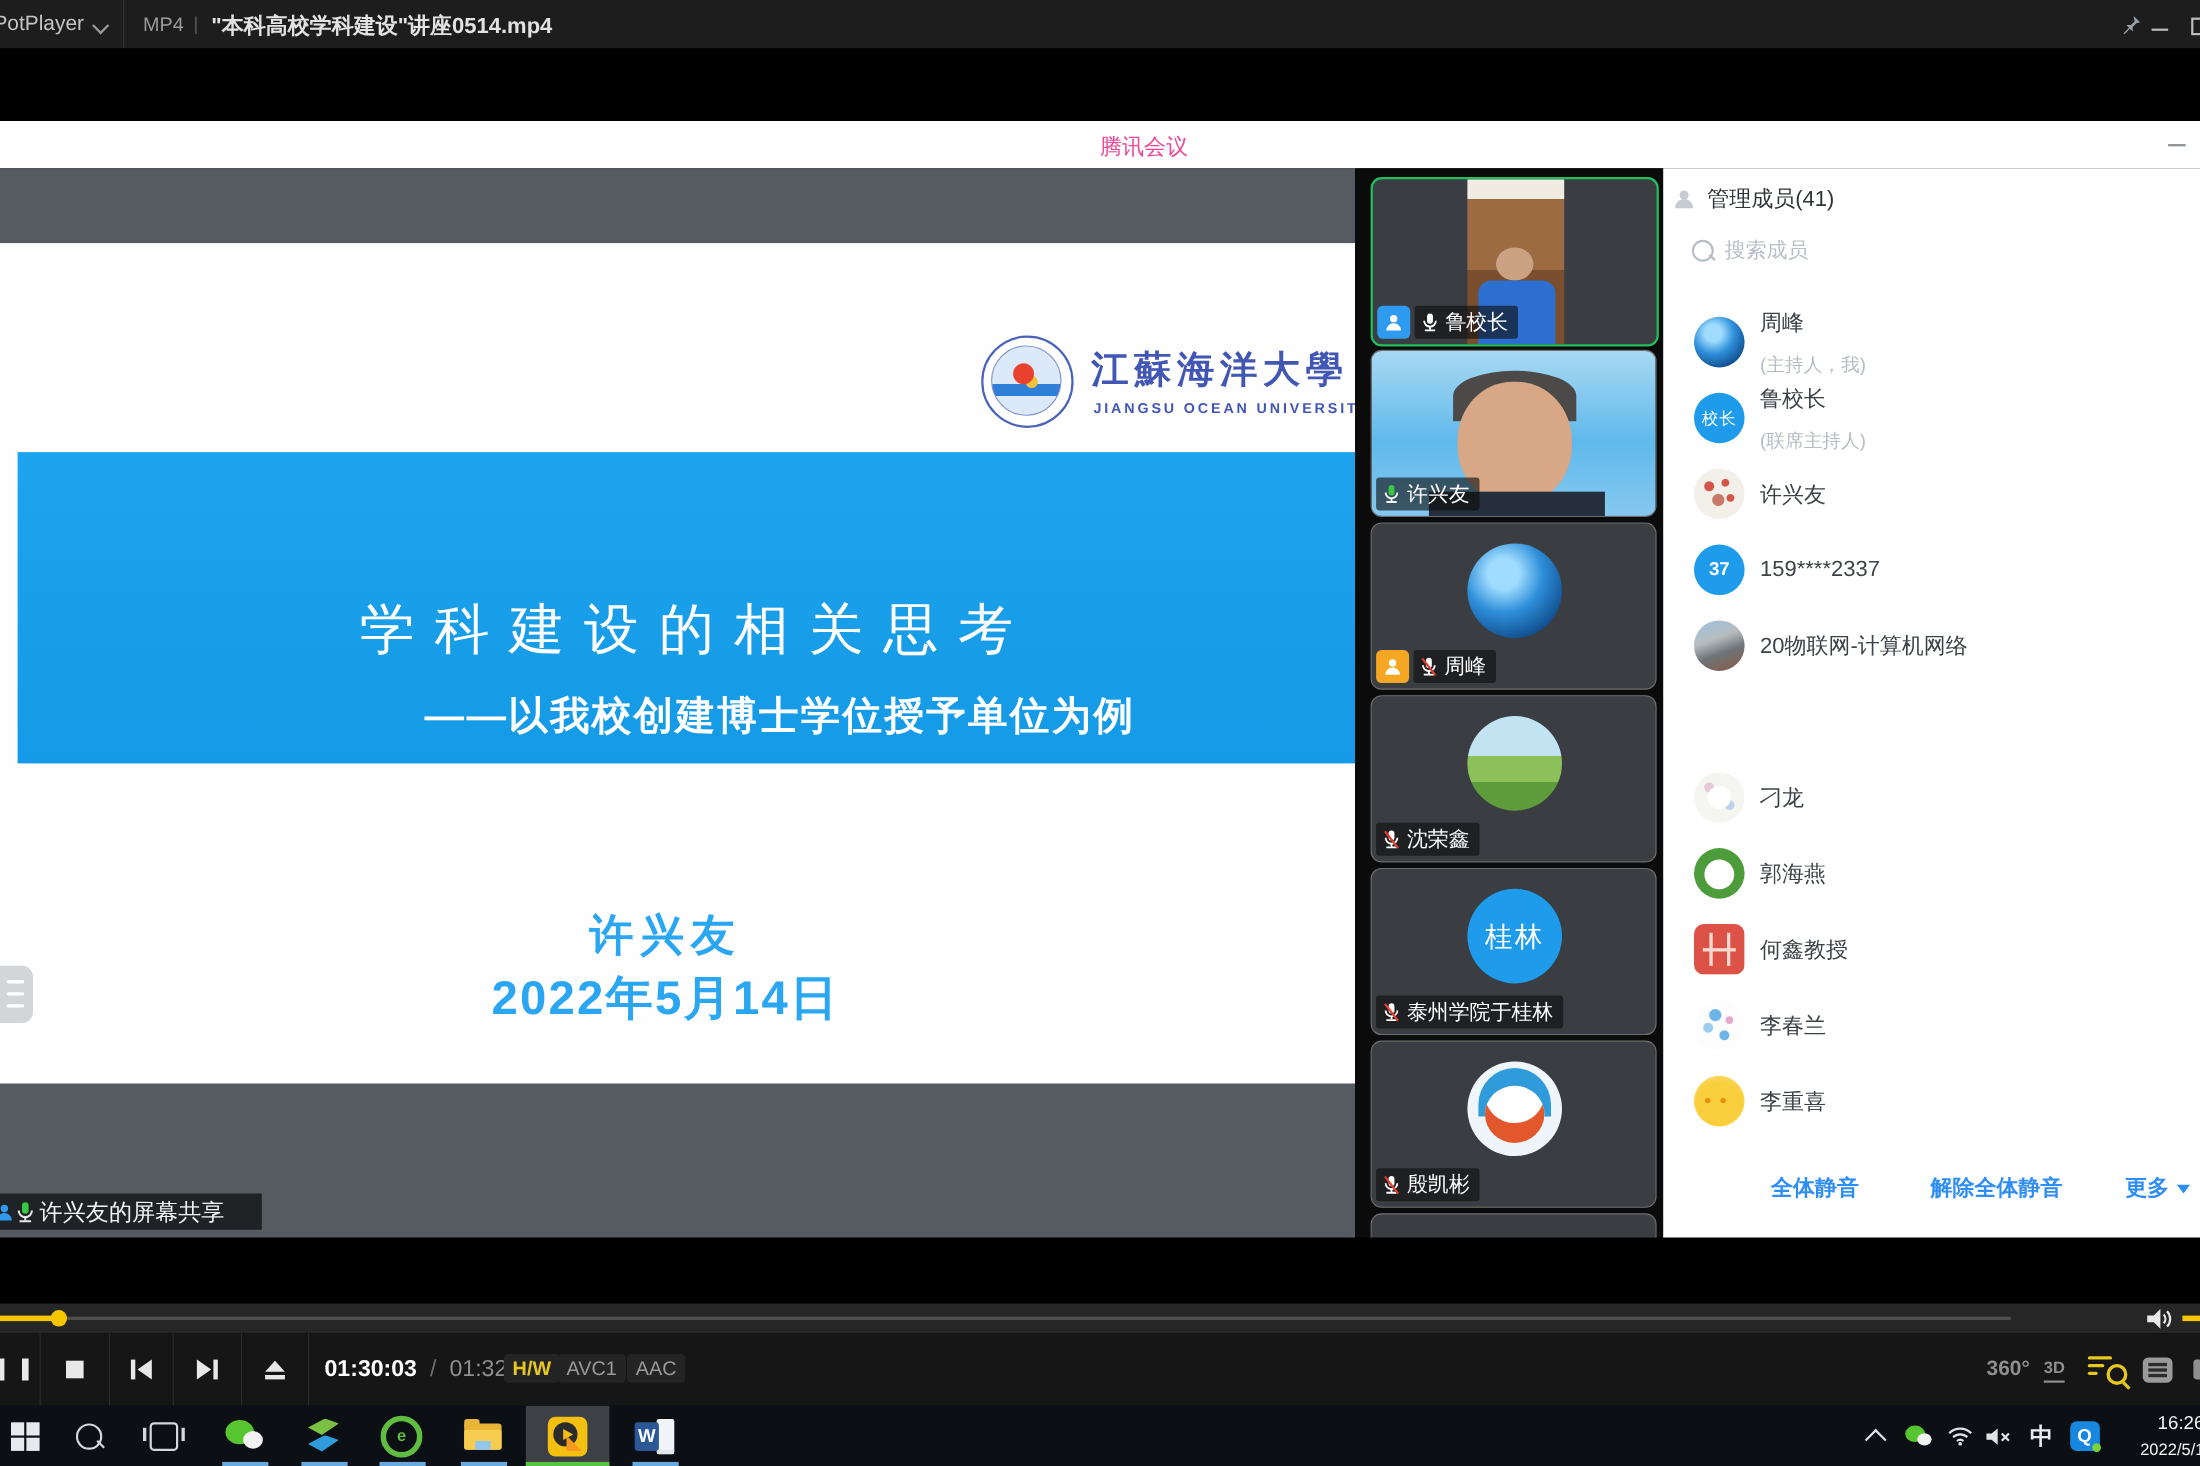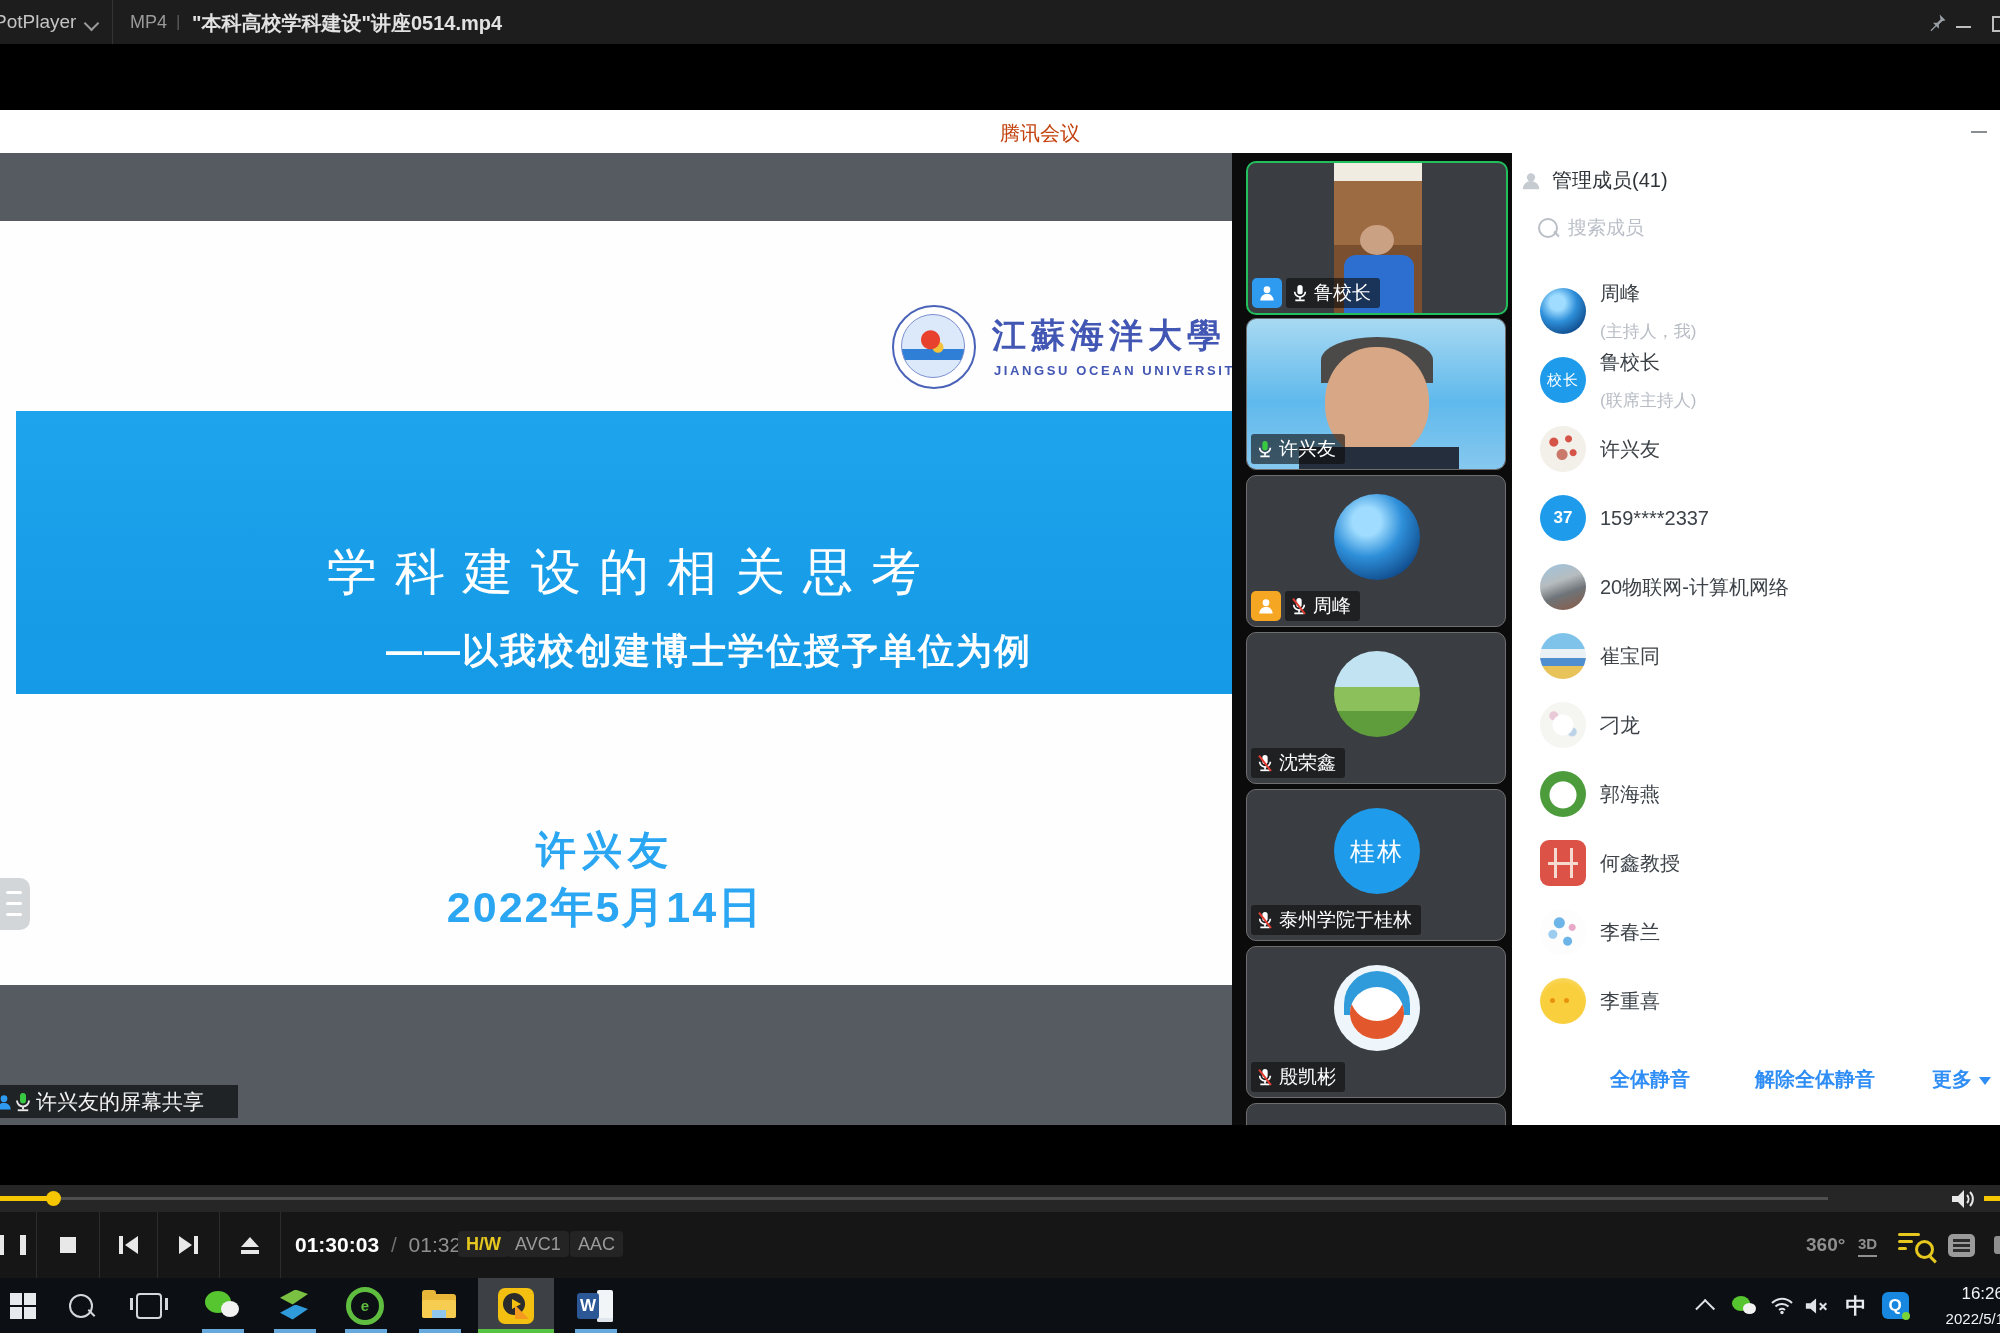--- a/index.html
+++ b/index.html
@@ -14,21 +14,21 @@
   .tb-fmt{position:absolute;left:130px;top:12px;font-size:18px;color:#9a9a9a;}
   .tb-div{position:absolute;left:176px;top:12px;font-size:17px;color:#5a5a5a;}
   .tb-file{position:absolute;left:192px;top:10px;font-size:20px;color:#e2e2e2;font-weight:bold;}
   .pin-ic{position:absolute;left:1928px;top:12px;}
   .tb-min{position:absolute;left:1956px;top:26px;width:15px;height:2px;background:#bdbdbd;}
   .tb-max{position:absolute;left:1992px;top:16px;width:13px;height:12px;border:2px solid #bdbdbd;}
 
   
   .video-area{position:absolute;left:0;top:44px;width:2000px;height:1141px;background:#000;overflow:hidden;}
   .meet-titlebar{position:absolute;left:0;top:66px;width:2000px;height:43px;background:#ffffff;}
-  .meet-title{position:absolute;left:1000px;top:10px;font-size:20px;color:#c2410c;}
+  .meet-title{position:absolute;left:1000px;top:10px;font-size:20px;color:#ec4899;}
   .meet-min{position:absolute;left:1971px;top:21px;width:16px;height:2px;background:#8a8f94;}
   .meet-body{position:absolute;left:0;top:109px;width:2000px;height:972px;}
 
   
   .share{position:absolute;left:0;top:0;width:1232px;height:972px;background:#565b62;overflow:hidden;}
   .slide{position:absolute;left:0;top:68px;width:1232px;height:764px;background:#fefefe;overflow:hidden;}
   .uni{position:absolute;left:888px;top:80px;width:340px;height:112px;}
   .emblem{position:absolute;left:4px;top:4px;width:80px;height:80px;border-radius:50%;border:2px solid #4a63b8;background:#fff;}
   .emblem::before{content:"";position:absolute;left:7px;top:7px;width:62px;height:62px;border-radius:50%;border:1px solid #7b8fd0;background:radial-gradient(circle at 46% 40%,#e8422e 0 9px,transparent 10px),radial-gradient(circle at 58% 52%,#f5c33a 0 5px,transparent 6px),linear-gradient(180deg,#dce9fb 0 55%,#2f7fd6 55% 72%,#dce9fb 72%);}
   .uni-cn{position:absolute;left:104px;top:12px;width:236px;font-family:"DejaVu Serif","Liberation Serif",serif;font-size:34px;font-weight:bold;color:#4256b4;letter-spacing:5px;white-space:nowrap;}
@@ -402,26 +402,20 @@
           <div class="mtxt">
               <div class="mname">159****2337</div>
             </div>
         </div>
         <div class="mrow" style="top:400px">
           <div class="mav av4"></div>
           <div class="mtxt">
               <div class="mname">20物联网-计算机网络</div>
             </div>
         </div>
-        <div class="mrow" style="top:469px">
-          <div class="mav av5"></div>
-          <div class="mtxt">
-              <div class="mname">崔宝同</div>
-            </div>
-        </div>
         <div class="mrow" style="top:538px">
           <div class="mav av6"></div>
           <div class="mtxt">
               <div class="mname">刁龙</div>
             </div>
         </div>
         <div class="mrow" style="top:607px">
           <div class="mav av7"></div>
           <div class="mtxt">
               <div class="mname">郭海燕</div>

